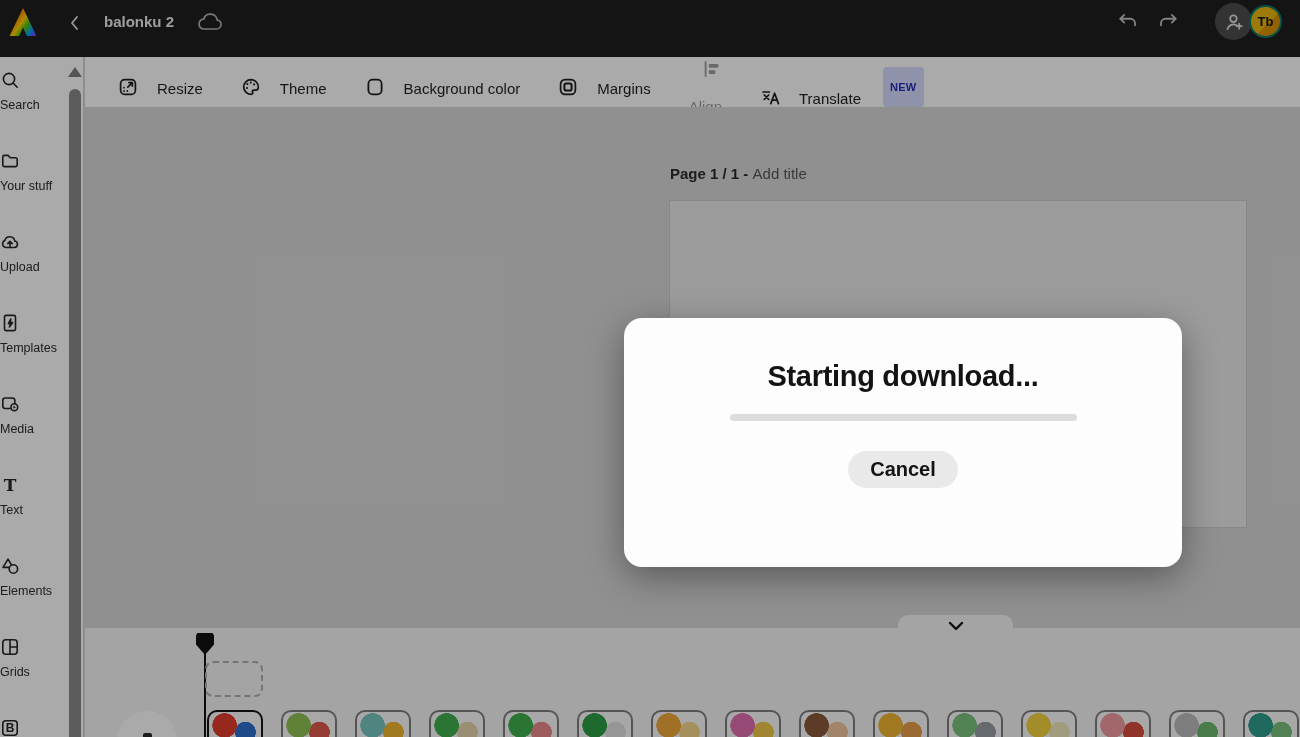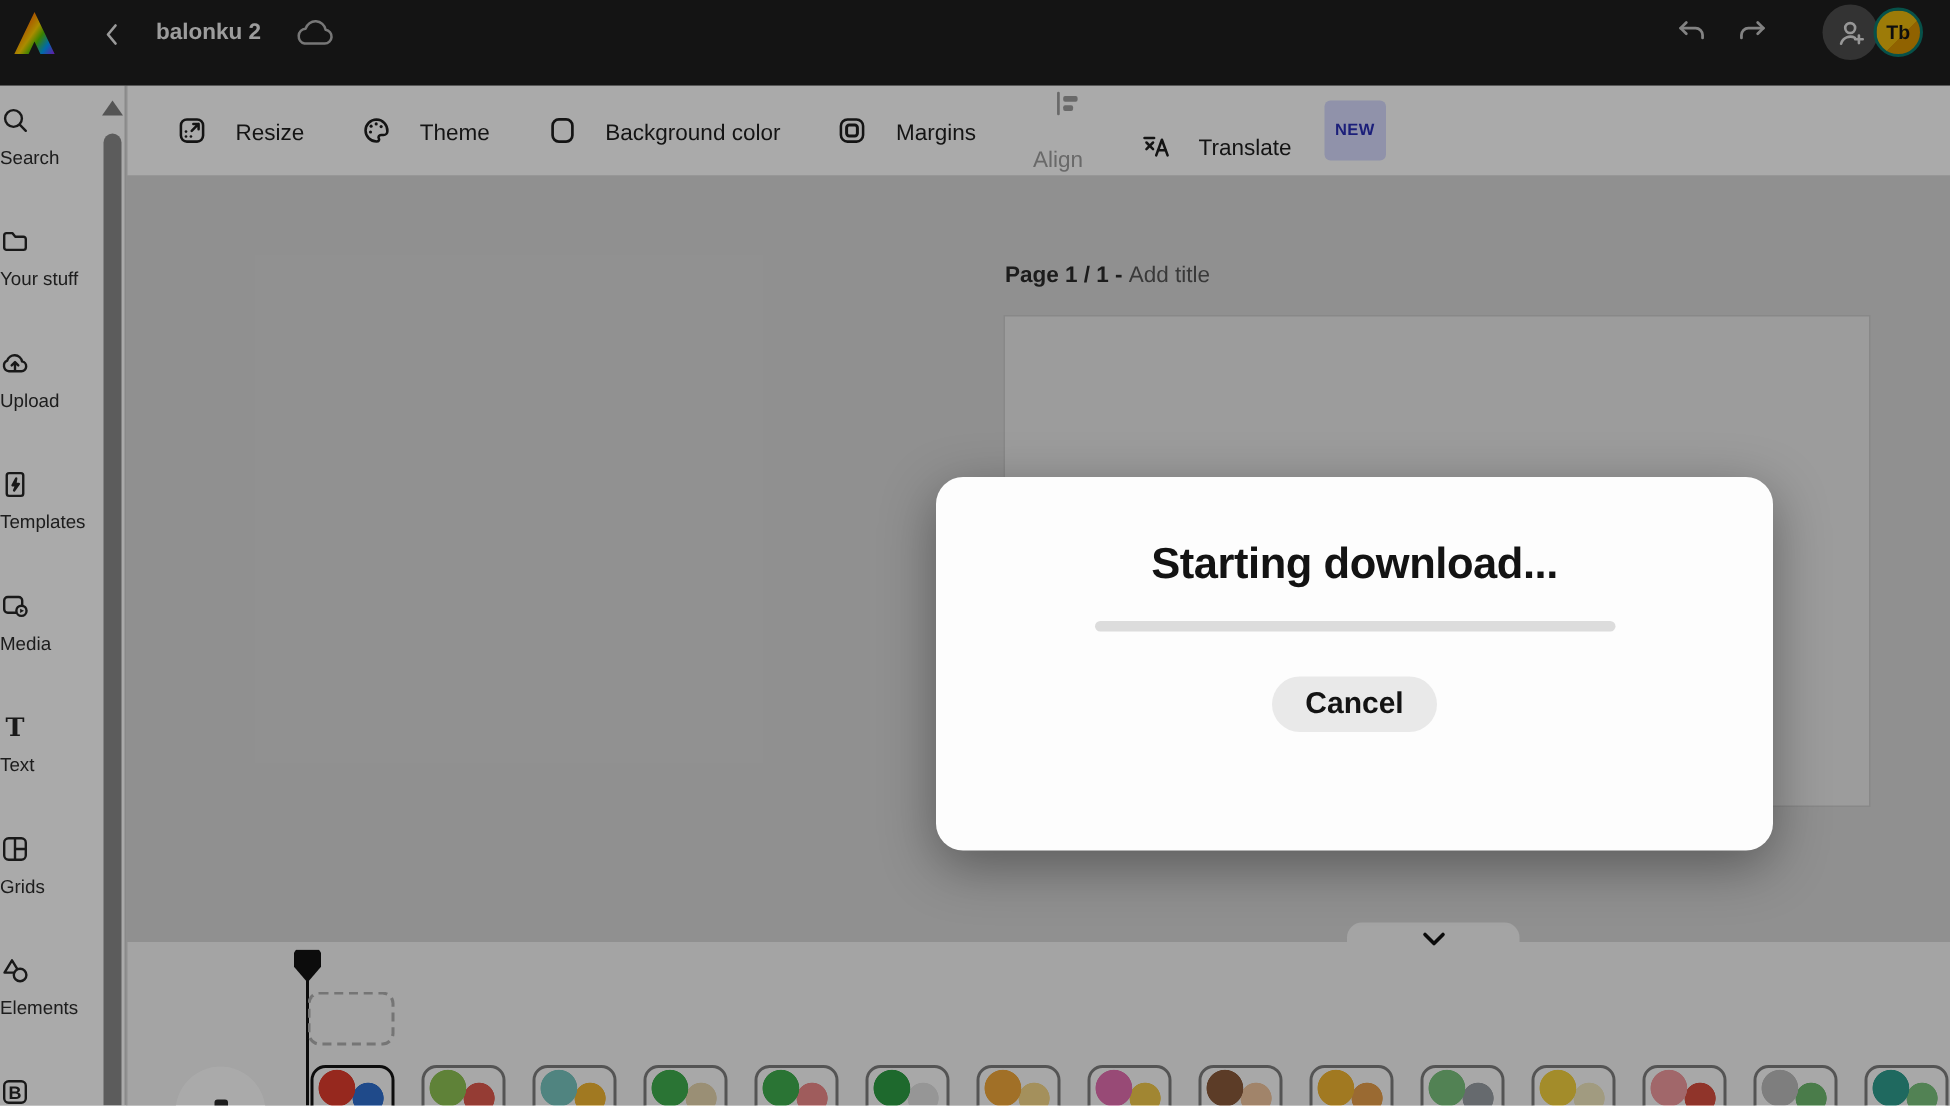--- a/index.html
+++ b/index.html
@@ -38,21 +38,21 @@
 
   
   .toolbar { position:absolute; left:85px; top:57px; width:1215px; height:60px; background:#ffffff;
              display:flex; align-items:center; padding-left:33px; gap:38px; }
   .tool-item { display:flex; align-items:flex-end; gap:19px; font-size:15px; color:#1f1f1f; cursor:pointer; }
   .tool-item.disabled { color:#9e9e9e; cursor:default;flex-direction:column; }
   .new-badge { background:#d8dcff; color:#2a2fb8; font-size:11px; font-weight:bold;
                padding:14px 7px; border-radius:4px; margin-left:3px; letter-spacing:.3px; }
 
   
-  .canvas { position:absolute; left:85px; top:117px; width:1215px; height:511px; background:#d9d9d9; }
+  .canvas { position:absolute; left:85px; top:107px; width:1215px; height:511px; background:#d9d9d9; }
   .page-label { position:absolute; left:585px; top:58px; font-size:15px; color:#565656; }
   .page-label b { color:#2b2b2b; font-weight:bold; }
   .page { position:absolute; left:585px; top:94px; width:576px; height:326px; background:#eaeaea;
           outline:1px solid rgba(0,0,0,.05); }
 
   
   .timeline { position:absolute; left:85px; top:628px; width:1215px; height:109px; background:#f6f6f6; }
   .collapse-tab { position:absolute; left:813px; top:-13px; width:115px; height:30px; background:#f6f6f6;
                   border-radius:10px 10px 0 0; display:flex; justify-content:center; cursor:pointer; }
   .collapse-tab svg { margin-top:4px; }
@@ -157,32 +157,32 @@
         </svg>
       <div class="nav-label">Media</div>
     </div>
     <div class="nav-item">
       <svg width="20" height="20" viewBox="0 0 20 20">
           <text x="10" y="15.6" text-anchor="middle" font-family="DejaVu Serif, serif" font-size="17" font-weight="bold" fill="#262626">T</text>
         </svg>
       <div class="nav-label">Text</div>
     </div>
     <div class="nav-item">
+      <svg width="20" height="20" viewBox="0 0 20 20" fill="none" stroke="#262626" stroke-width="1.6" stroke-linecap="round" stroke-linejoin="round">
+          <path d="M8 3.2 L13 11.4 H3 z"></path>
+          <circle cx="13.4" cy="13" r="4.2" fill="#ffffff"></circle>
+        </svg>
+      <div class="nav-label">Elements</div>
+    </div>
+    <div class="nav-item">
       <svg width="20" height="20" viewBox="0 0 20 20" fill="none" stroke="#262626" stroke-width="1.6" stroke-linejoin="round">
           <rect x="2.8" y="2.8" width="14.4" height="14.4" rx="3"></rect>
           <path d="M10 2.8 V17.2 M10 10 H17.2"></path>
         </svg>
       <div class="nav-label">Grids</div>
-    </div>
-    <div class="nav-item">
-      <svg width="20" height="20" viewBox="0 0 20 20" fill="none" stroke="#262626" stroke-width="1.6" stroke-linecap="round" stroke-linejoin="round">
-          <path d="M8 3.2 L13 11.4 H3 z"></path>
-          <circle cx="13.4" cy="13" r="4.2" fill="#ffffff"></circle>
-        </svg>
-      <div class="nav-label">Elements</div>
     </div>
     <div class="nav-item">
       <svg width="20" height="20" viewBox="0 0 20 20" fill="none" stroke="#262626" stroke-width="1.6">
           <rect x="2.8" y="2.8" width="14.4" height="14.4" rx="3"></rect>
           <text x="10" y="14.4" text-anchor="middle" font-family="Liberation Sans, sans-serif" font-size="12" font-weight="bold" fill="#262626" stroke="none">B</text>
         </svg>
     </div>
   </div>
   <div class="scroll-up"></div>
   <div class="scroll-thumb"></div>

